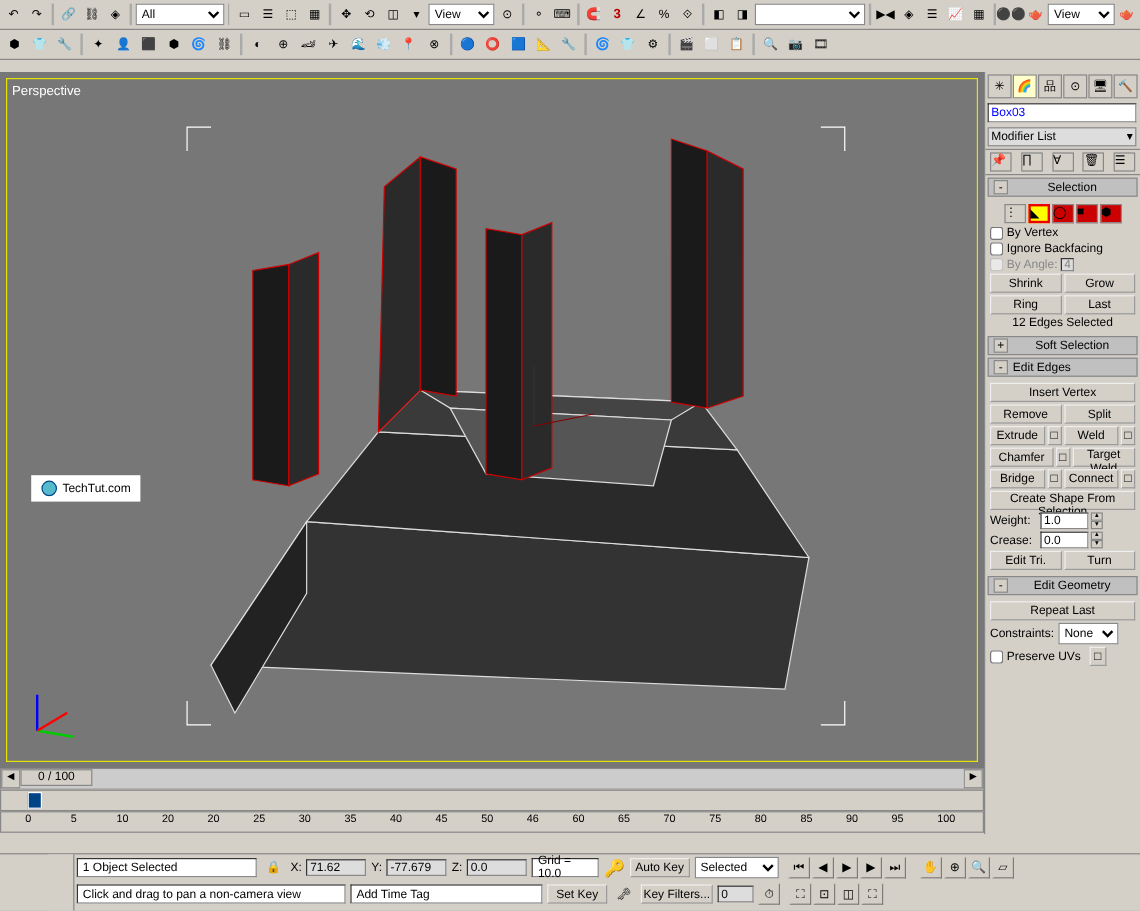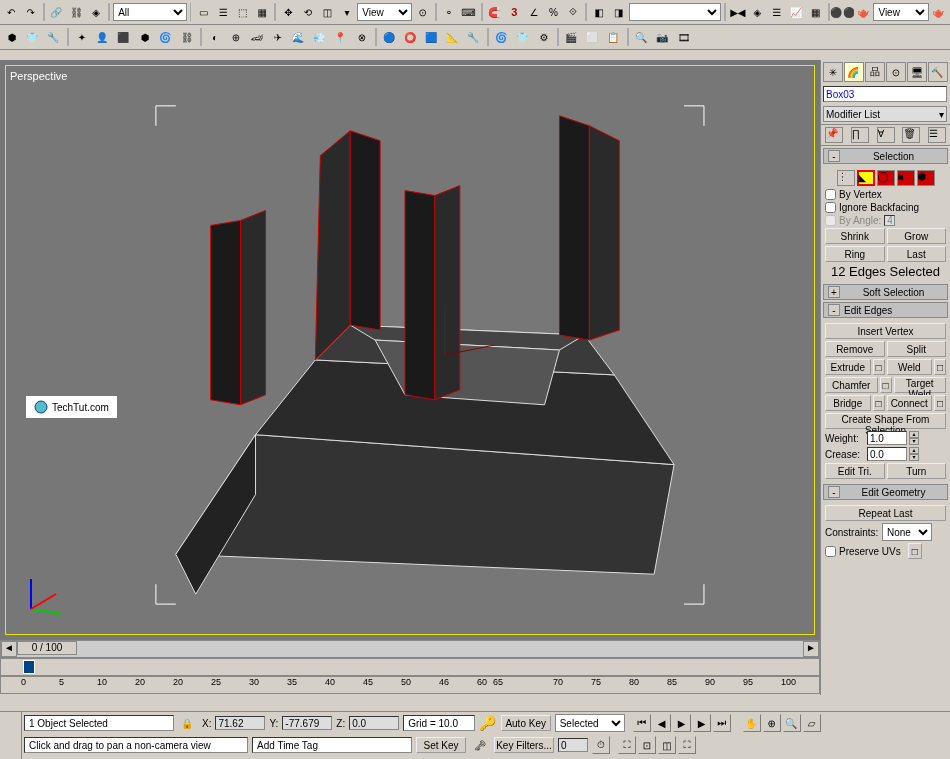--- a/index.html
+++ b/index.html
@@ -30,29 +30,29 @@
 .sel-icon.active { background:#ffff00; border:2px solid #e00; }
 .chk-row { display:flex; align-items:center; gap:3px; padding:1px 0; }
 .chk-row input { width:11px; height:11px; }
 .btn-row { display:flex; gap:2px; padding:1px 0; }
 .pbtn { flex:1; height:16px; background:#d4d0c8; border:1px outset #eee; font-size:10px; cursor:pointer; }
 .spinner-row { display:flex; align-items:center; gap:2px; padding:1px 0; }
 .spinner-row label { width:40px; }
 .spin-input { width:40px; height:14px; background:#fff; border:1px inset #888; padding:0 2px; }
 .spin-btns { display:flex; flex-direction:column; }
 .spin-btns div { width:10px; height:7px; border:1px solid #888; background:#d4d0c8; font-size:6px; line-height:5px; text-align:center; }
-.status-text { text-align:center; font-size:13px; padding:1px; }
+.status-text { text-align:center; font-size:10px; padding:1px; }
 .timeline-area { position:absolute; left:0; top:640px; width:820px; height:55px; background:#d4d0c8; }
 .time-slider-row { display:flex; align-items:center; height:18px; border:1px solid #888; }
 .tsr-arrow { width:16px; height:16px; border:1px solid #888; text-align:center; background:#d4d0c8; }
 .tsr-track { flex:1; height:16px; background:#ccc; position:relative; }
 .tsr-handle { position:absolute; left:0; width:60px; height:14px; background:#d4d0c8; border:1px solid #888; text-align:center; }
 .ruler { height:18px; background:#d4d0c8; border:1px solid #888; position:relative; }
 .tick { position:absolute; top:0; font-size:9px; }
-.status-bar { position:absolute; left:0; bottom:0; width:950px; height:48px; background:#d4d0c8; border-top:1px solid #888; display:flex; }
+.status-bar { position:absolute; left:0; bottom:0; width:950px; height:48px; background:#d4d0c8; border-top:1px solid #888; display:flex;padding-left:40px; }
 .status-left { width:22px; background:#d4d0c8; border-right:1px solid #888; }
 .status-mid { flex:1; display:flex; flex-direction:column; }
 .status-row { display:flex; align-items:center; height:22px; gap:4px; padding:0 2px; }
 .status-box { background:#fff; border:1px inset #888; height:16px; padding:1px 4px; display:flex; align-items:center; }
 .coord-label { font-size:10px; }
 .coord-input { width:50px; height:14px; background:#ddd; border:1px inset #888; padding:0 2px; }
 .anim-ctrls { display:flex; align-items:center; gap:2px; padding:0 4px; }
 .abtn { width:18px; height:18px; border:1px outset #d4d0c8; background:#d4d0c8; display:flex; align-items:center; justify-content:center; }
 </style>
 </head>
@@ -345,21 +345,21 @@
       <div class="tick" style="left: 134px;">20</div>
       <div class="tick" style="left: 172px;">20</div>
       <div class="tick" style="left: 210px;">25</div>
       <div class="tick" style="left: 248px;">30</div>
       <div class="tick" style="left: 286px;">35</div>
       <div class="tick" style="left: 324px;">40</div>
       <div class="tick" style="left: 362px;">45</div>
       <div class="tick" style="left: 400px;">50</div>
       <div class="tick" style="left: 438px;">46</div>
       <div class="tick" style="left: 476px;">60</div>
-      <div class="tick" style="left: 492px;">65</div>
+      <div class="tick" style="left: 514px;">65</div>
       <div class="tick" style="left: 552px;">70</div>
       <div class="tick" style="left: 590px;">75</div>
       <div class="tick" style="left: 628px;">80</div>
       <div class="tick" style="left: 666px;">85</div>
       <div class="tick" style="left: 704px;">90</div>
       <div class="tick" style="left: 742px;">95</div>
       <div class="tick" style="left: 780px;">100</div>
     </div>
 </div>
 
@@ -368,21 +368,21 @@
   <div class="status-mid">
     <div class="status-row">
       <div class="status-box" style="width:150px">1 Object Selected</div>
       <div class="tbtn">🔒</div>
       <span class="coord-label">X:</span>
         <input class="coord-input" value="71.62" style="">
       <span class="coord-label">Y:</span>
         <input class="coord-input" value="-77.679" style="">
       <span class="coord-label">Z:</span>
         <input class="coord-input" value="0.0" style="">
-      <div class="status-box" style="width:72px">Grid = 10.0</div>
+      <div class="status-box" style="width:56px">Grid = 10.0</div>
       <div style="font-size:14px">🔑</div>
       <button class="pbtn" style="flex:0 0 50px">Auto Key</button>
       <select class="tsel" style="width:70px"><option>Selected</option></select>
       <div class="anim-ctrls">
         <div class="abtn">⏮</div>
         <div class="abtn">◀</div>
         <div class="abtn">▶</div>
         <div class="abtn">▶</div>
         <div class="abtn">⏭</div>
       </div>

